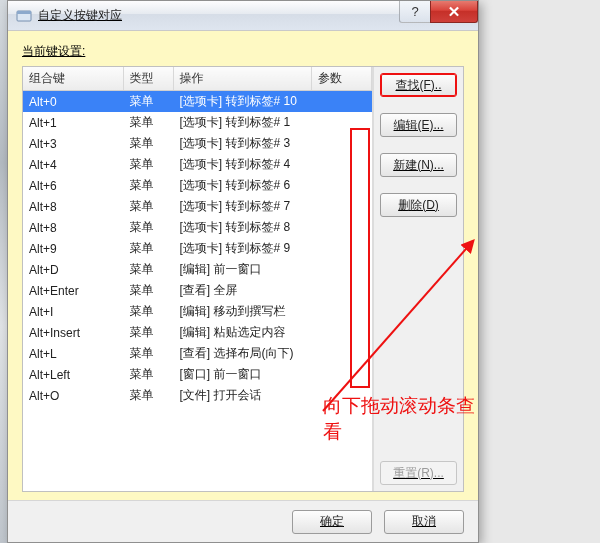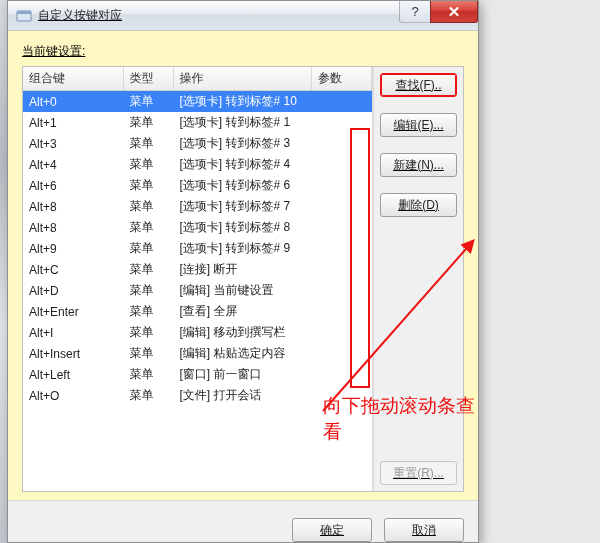--- a/index.html
+++ b/index.html
@@ -137,21 +137,21 @@
   .btn.hot {
     border-color:#e11;
     box-shadow:0 0 0 1px #e11 inset;
   }
   .btn.disabled { color:#9a9a9a; border-color:#c6c6c6; background:#f3f3f3; }
   .sidebtns .spacer { flex:1; }
   .bottombar {
     height:42px;
     border-top:1px solid #d6d6d6;
     background:#f0f0f0;
-    display:flex; justify-content:flex-end; align-items:flex-end;
+    display:flex; justify-content:flex-end; align-items:center;
     gap:12px; padding:0 14px;
   }
   .bottombar .btn { width:80px; }
   
   .arrow {
     position:absolute; z-index:6;
     pointer-events:none;
   }
   .anno-text {
     position:absolute;
@@ -246,47 +246,47 @@
                   <td>[选项卡] 转到标签# 8</td>
                   <td></td>
                 </tr>
                 <tr>
                   <td>Alt+9</td>
                   <td>菜单</td>
                   <td>[选项卡] 转到标签# 9</td>
                   <td></td>
                 </tr>
                 <tr>
-                  <td>Alt+C</td>
-                  <td>菜单</td>
-                  <td>[连接] 断开</td>
-                  <td></td>
-                </tr>
-                <tr>
                   <td>Alt+D</td>
                   <td>菜单</td>
-                  <td>[编辑] 当前键设置</td>
+                  <td>[编辑] 前一窗口</td>
                   <td></td>
                 </tr>
                 <tr>
                   <td>Alt+Enter</td>
                   <td>菜单</td>
                   <td>[查看] 全屏</td>
                   <td></td>
                 </tr>
                 <tr>
                   <td>Alt+I</td>
                   <td>菜单</td>
                   <td>[编辑] 移动到撰写栏</td>
                   <td></td>
                 </tr>
                 <tr>
                   <td>Alt+Insert</td>
                   <td>菜单</td>
                   <td>[编辑] 粘贴选定内容</td>
+                  <td></td>
+                </tr>
+                <tr>
+                  <td>Alt+L</td>
+                  <td>菜单</td>
+                  <td>[查看] 选择布局(向下)</td>
                   <td></td>
                 </tr>
                 <tr>
                   <td>Alt+Left</td>
                   <td>菜单</td>
                   <td>[窗口] 前一窗口</td>
                   <td></td>
                 </tr>
                 <tr>
                   <td>Alt+O</td>

